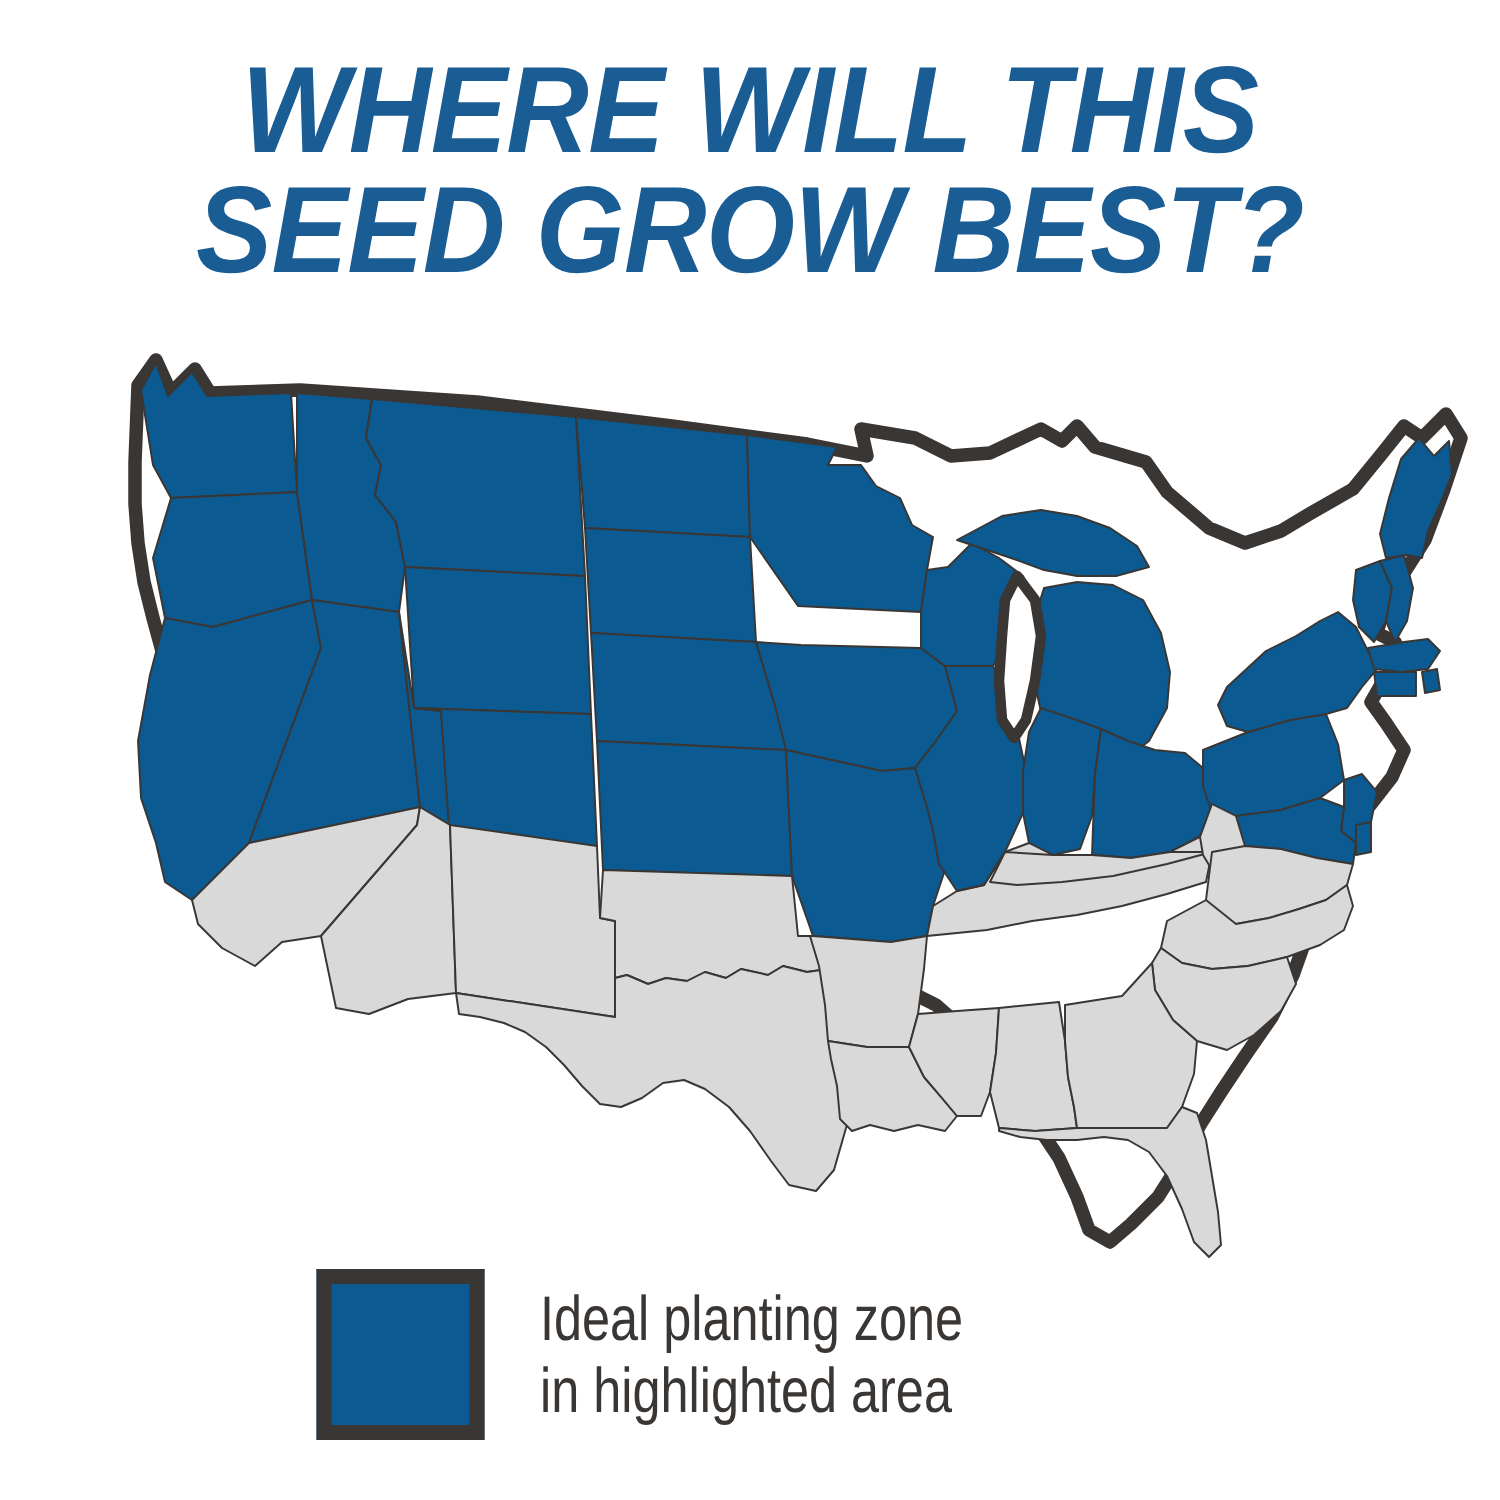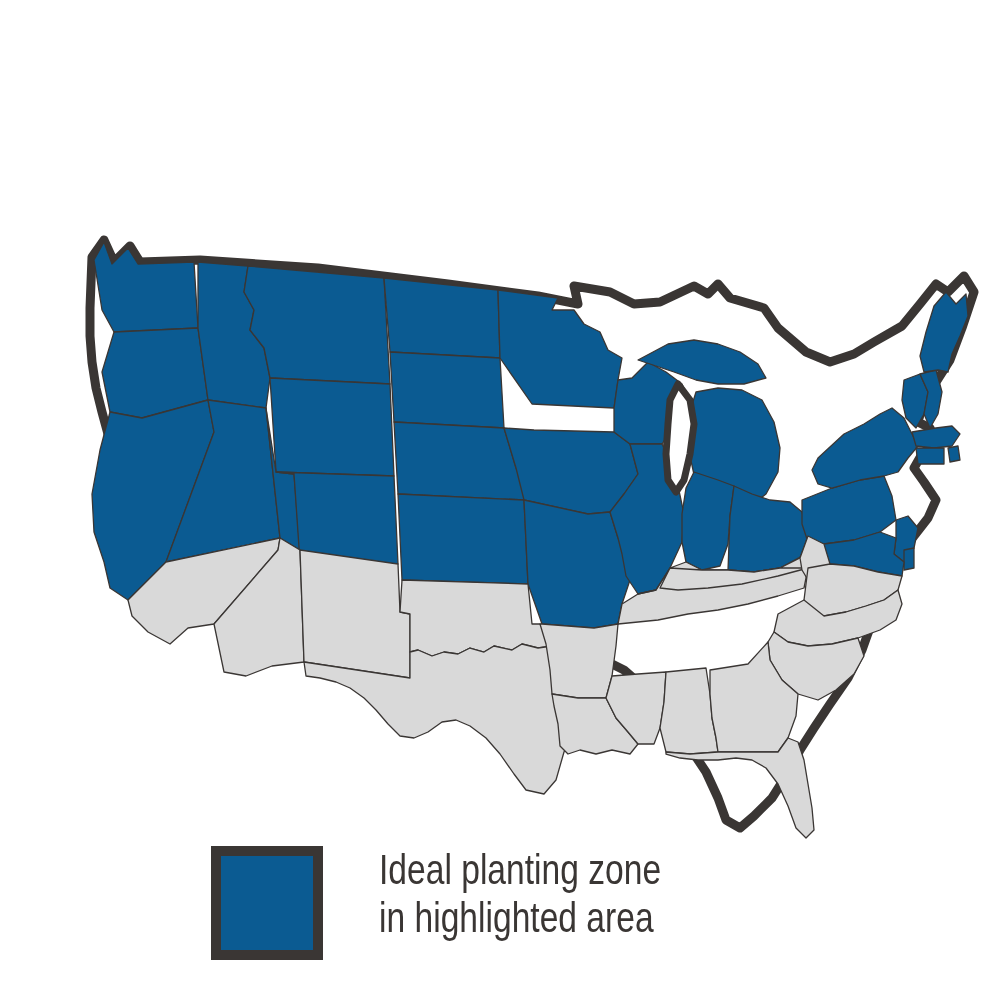--- a/index.html
+++ b/index.html
@@ -63,21 +63,22 @@
     stroke-linecap: round;
   }
   .lake { fill: #ffffff; stroke: #3a3634; stroke-width: 7; stroke-linejoin: round; }
 
   
   .legend {
     position: absolute;
     left: 211px;
     top: 846px;
     display: flex;
-    gap: 56px;
+    align-items: center;
+    gap: 37px;
   }
   .legend-swatch {
     width: 92px;
     height: 94px;
     background: #0b5b92;
     border: 10px solid #3a3634;
     box-sizing: content-box;
     flex: 0 0 auto;
   }
   .legend-text {
@@ -90,20 +91,24 @@
     white-space: nowrap;
     font-weight: 400;
   }
   .legend-text span { display: block; }
 </style>
 </head>
 <body>
 
 <div id="page">
 
+  <div class="title-block">
+    <span class="title-line">WHERE WILL THIS</span>
+    <span class="title-line">SEED GROW BEST?</span>
+  </div>
 
   <div class="map-wrap">
     <svg viewBox="0 0 964 610" xmlns="http://www.w3.org/2000/svg">
 
       <path class="outline" d="M74,25 L86,8 L96,30 L112,14 L122,30 L182,28 L300,36 L430,52 L520,64 L560,72 L556,54 L592,60 L616,72 L642,70 L676,54 L690,62 L700,52 L712,66 L746,76 L760,96 L788,120 L812,130 L836,122 L856,110 L884,94 L902,72 L918,52 L930,60 L946,44 L956,60 L944,96 L932,128 L918,150 L906,168 L900,190 L912,196 L918,210 L904,222 L896,236 L906,250 L918,268 L910,286 L896,304 L884,318 L876,340 L866,362 L854,390 L844,418 L830,446 L812,472 L796,496 L782,518 L768,544 L754,566 L736,584 L722,596 L708,588 L700,566 L688,540 L672,516 L652,492 L636,470 L622,452 L606,438 L590,430 L570,428 L552,434 L534,444 L518,452 L500,450 L486,440 L470,428 L452,418 L434,414 L416,418 L400,424 L386,420 L370,410 L352,398 L334,390 L318,392 L304,398 L288,398 L272,386 L256,372 L240,360 L224,350 L206,342 L190,334 L174,322 L158,310 L142,296 L128,280 L116,262 L106,244 L98,224 L90,202 L84,180 L78,156 L74,130 L72,104 L72,76 Z"></path>
 
       <path class="state zone" d="M76,28 L86,10 L94,32 L110,16 L120,32 L176,30 L180,96 L96,100 L84,78 Z"></path>
       <path class="state zone" d="M96,100 L180,96 L190,168 L124,186 L92,180 L84,140 Z"></path>
       <path class="state zone" d="M180,30 L230,34 L226,60 L236,78 L232,98 L246,116 L252,146 L248,176 L190,168 L180,96 Z"></path>
       <path class="state zone" d="M230,34 L366,46 L372,152 L252,146 L246,116 L232,98 L236,78 L226,60 Z"></path>

